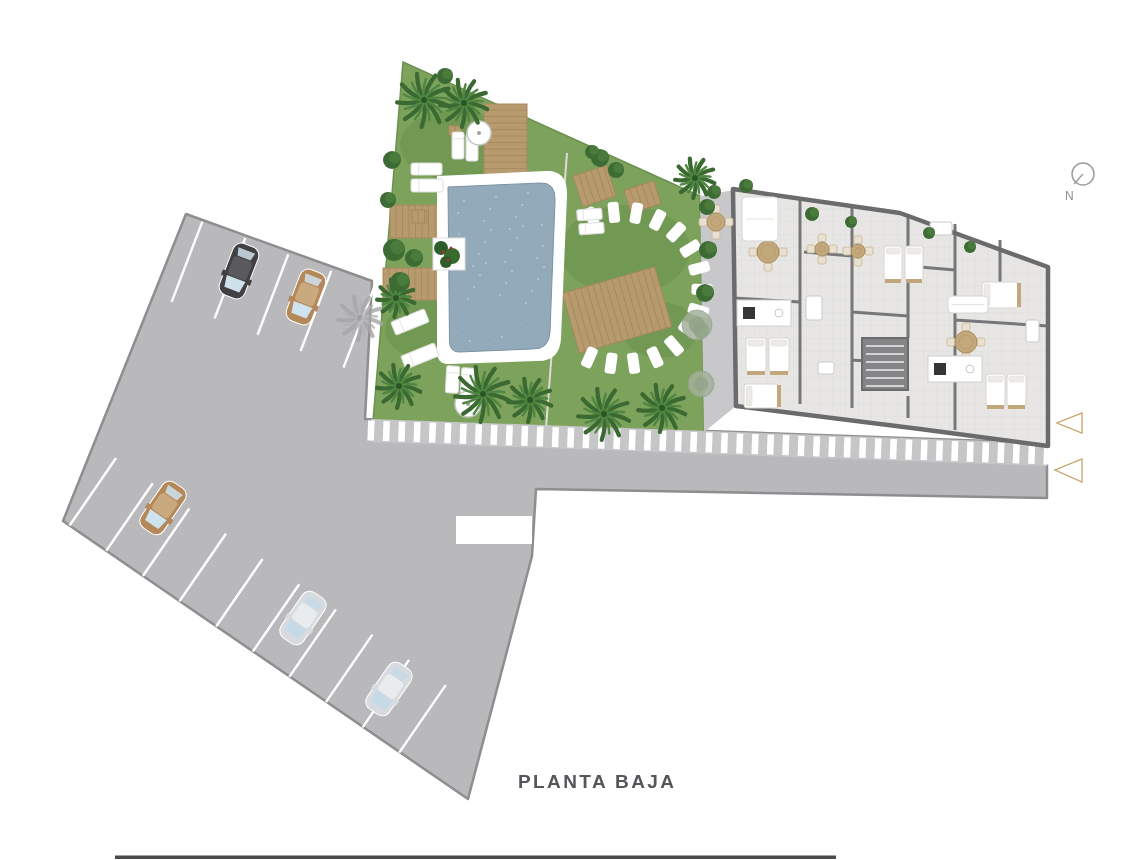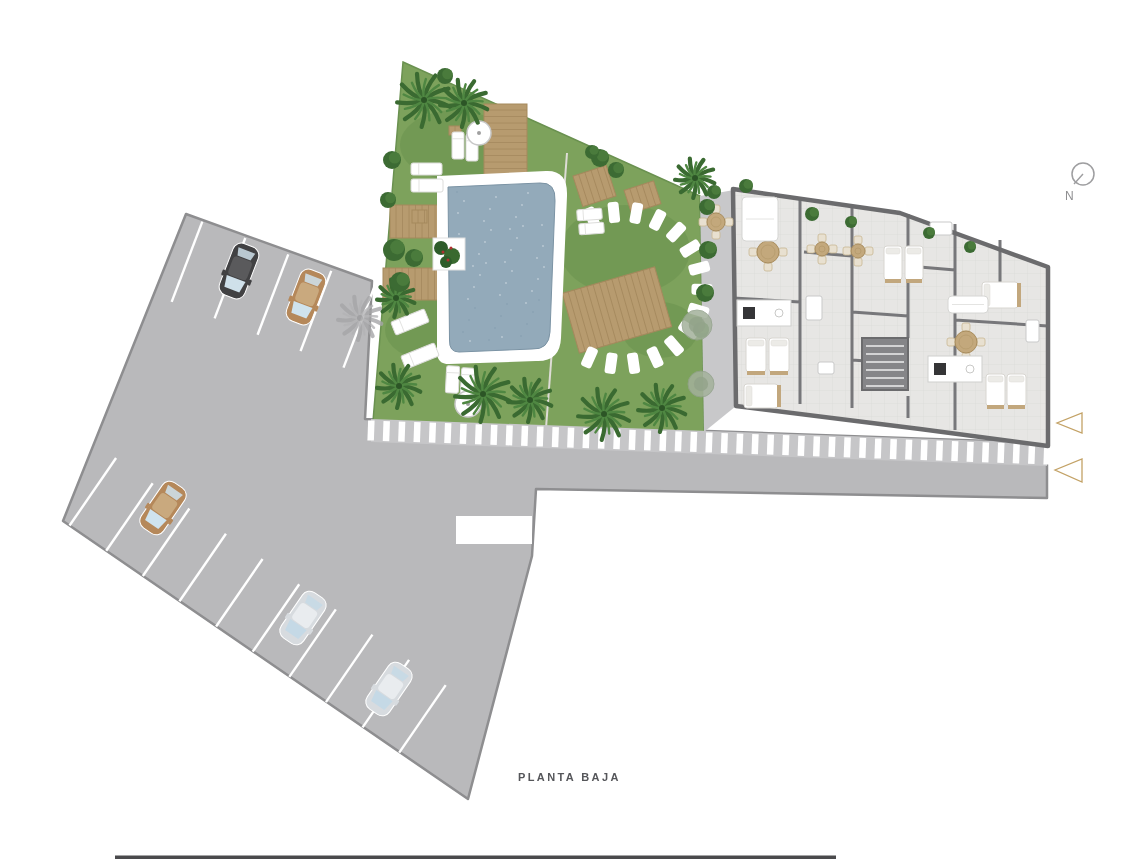--- a/index.html
+++ b/index.html
@@ -1,19 +1,19 @@
 <!DOCTYPE html>
 <html><head>
 <meta charset="utf-8">
 <style>
   html,body{margin:0;padding:0;background:#ffffff;}
   .stage{position:relative;width:1140px;height:860px;background:#fff;overflow:hidden;
          font-family:"Liberation Sans", sans-serif;}
   .stage svg{position:absolute;left:0;top:0;}
-  .plan-title{position:absolute;left:518px;top:771px;font-size:11px;font-weight:bold;
+  .plan-title{position:absolute;left:518px;top:771px;font-size:19px;font-weight:bold;
               letter-spacing:2.4px;color:#55565a;}
   text.compass-n{font-size:12px;fill:#8e8e90;letter-spacing:1px;}
 </style>
 </head>
 <body>
 
 <div class="stage">
 <svg width="1140" height="860" viewBox="0 0 1140 860">
   <defs>
     <pattern id="grid" width="13" height="13" patternUnits="userSpaceOnUse">

